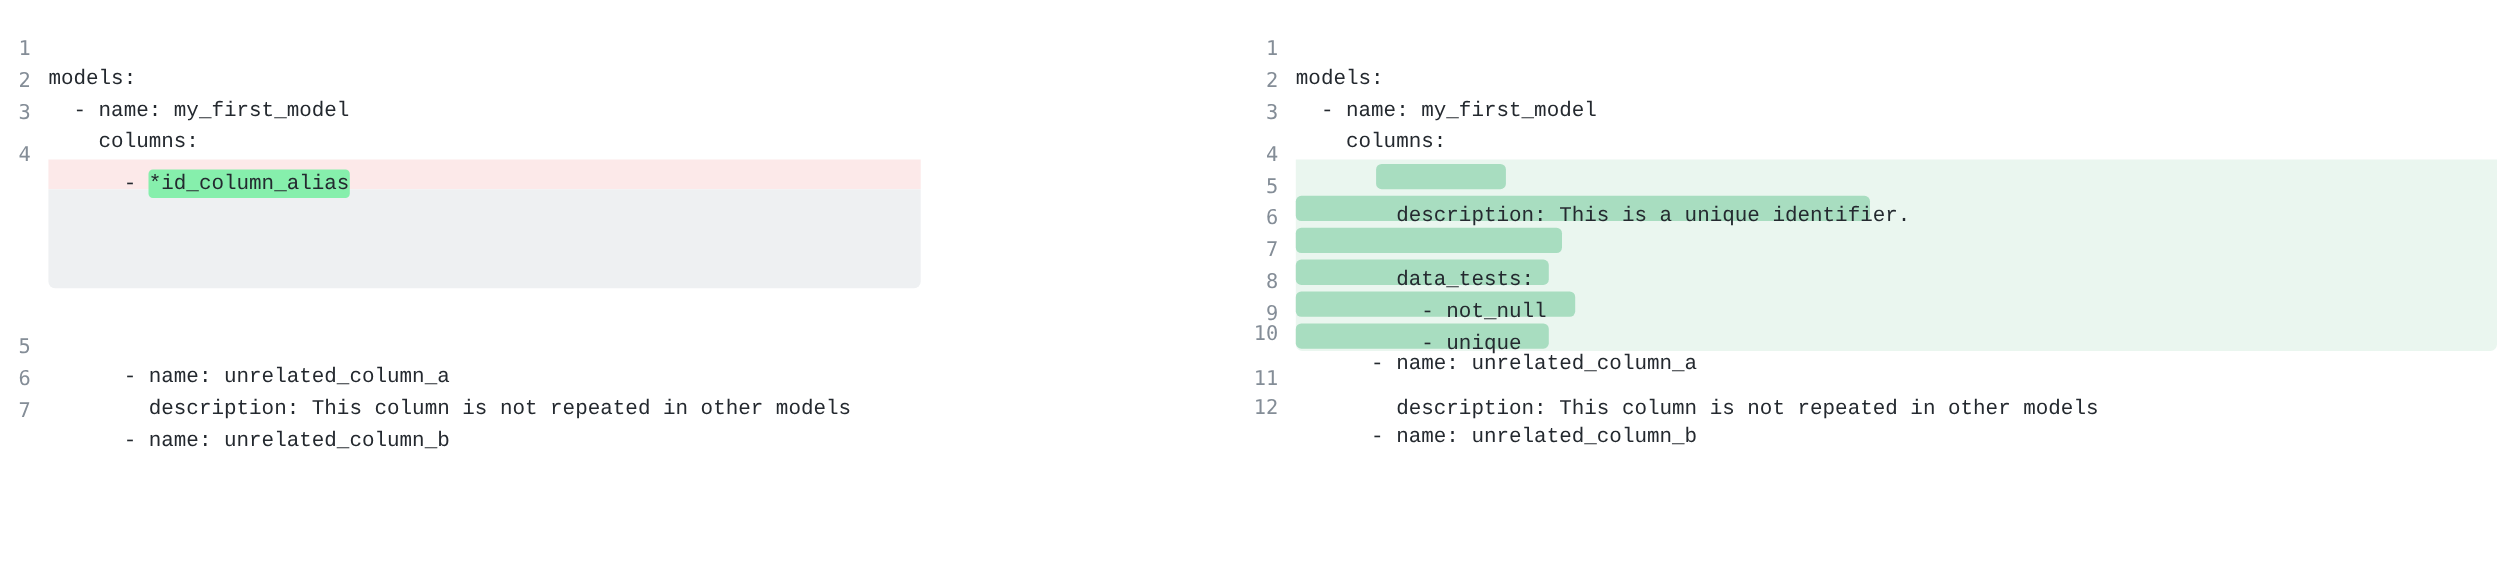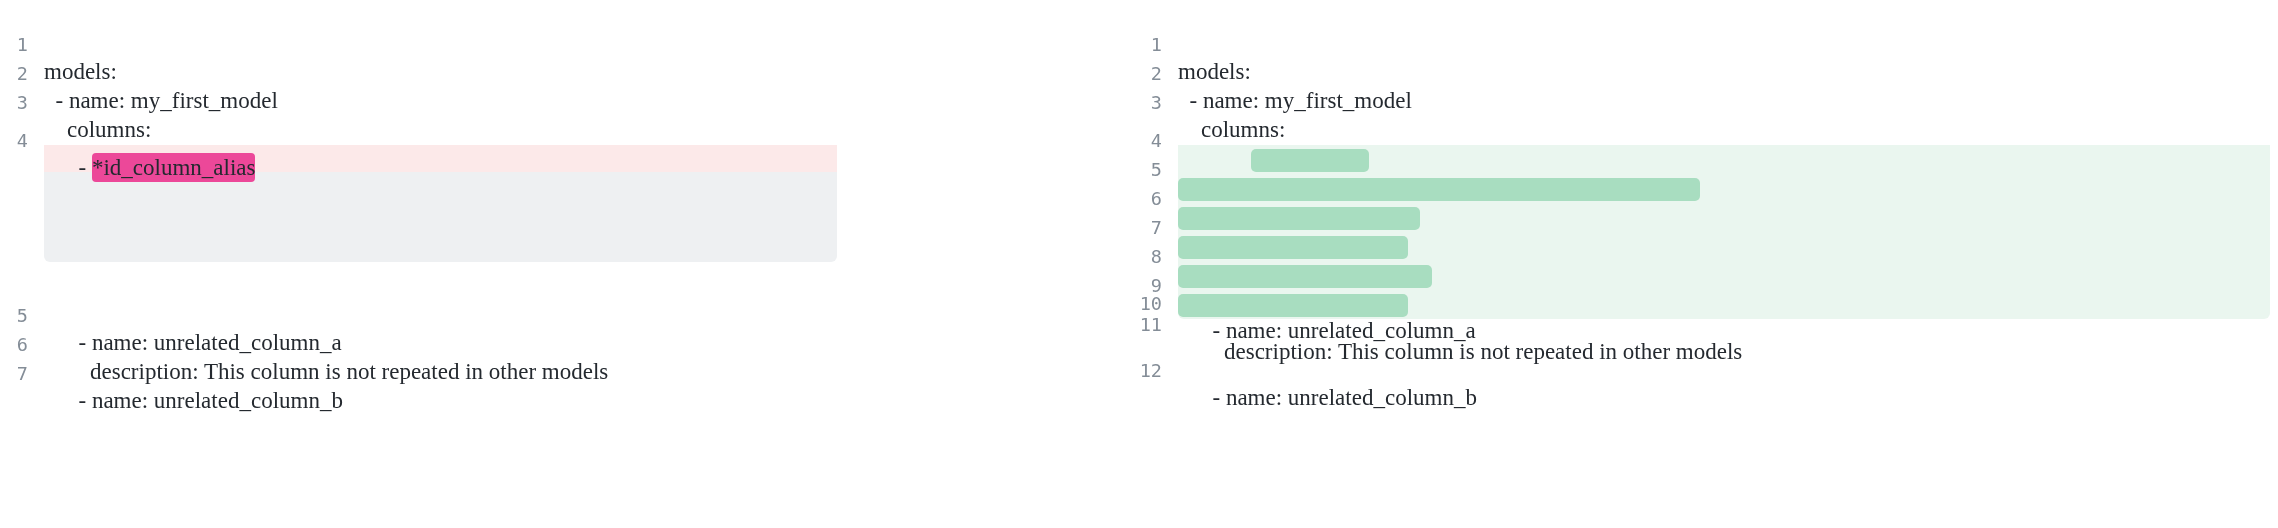--- a/index.html
+++ b/index.html
@@ -61,33 +61,33 @@
     font-size: 18.5px;
     line-height: 27px;
     font-family: "DejaVu Sans Mono", "Liberation Mono", monospace;
   }
   .panel-right .ln { width: 152px; }
 
   .code {
     position: absolute;
     left: 44px;
     color: #24292f;
-    font-size: 23px;
+    font-size: 19px;
     line-height: 27px;
     white-space: pre;
-    font-family: Liberation Serif, serif;
+    font-family: Liberation Mono, monospace;
   }
   .panel-right .code { left: 168px; }
 
   
   .tok {
     border-radius: 4px;
     padding: 2px 0px;
   }
-  .tok-del { background: #ec4899; }
+  .tok-del { background: #86efac; }
 
   .hl-block {
     position: absolute;
     z-index: 1;
     background: #a8ddc0;
     border-radius: 5px;
   }
 </style>
 </head>
 <body>
@@ -161,44 +161,48 @@
       <span class="ln">3</span>
       <span class="code">    columns:</span>
     </div>
 
     <div class="line" style="top:100px;">
       <span class="ln">4</span>
     </div>
 
     <div class="line" style="top:129px;">
       <span class="ln">5</span>
+      <span class="code">        description: This is a unique identifier.</span>
     </div>
 
     <div class="line" style="top:158px;">
       <span class="ln">6</span>
     </div>
 
     <div class="line" style="top:187px;">
       <span class="ln">7</span>
+      <span class="code">        data_tests:</span>
     </div>
 
     <div class="line" style="top:216px;">
       <span class="ln">8</span>
+      <span class="code">          - not_null</span>
     </div>
 
     <div class="line" style="top:245px;">
       <span class="ln">9</span>
+      <span class="code">          - unique</span>
     </div>
 
     <div class="line" style="top:263px;">
       <span class="ln">10</span>
       <span class="code">      - name: unrelated_column_a</span>
     </div>
 
-    <div class="line" style="top:284px;">
+    <div class="line" style="top:304px;">
       <span class="ln">11</span>
       <span class="code">        description: This column is not repeated in other models</span>
     </div>
 
     <div class="line" style="top:330px;">
       <span class="ln">12</span>
       <span class="code">      - name: unrelated_column_b</span>
     </div>
   </div>
 

